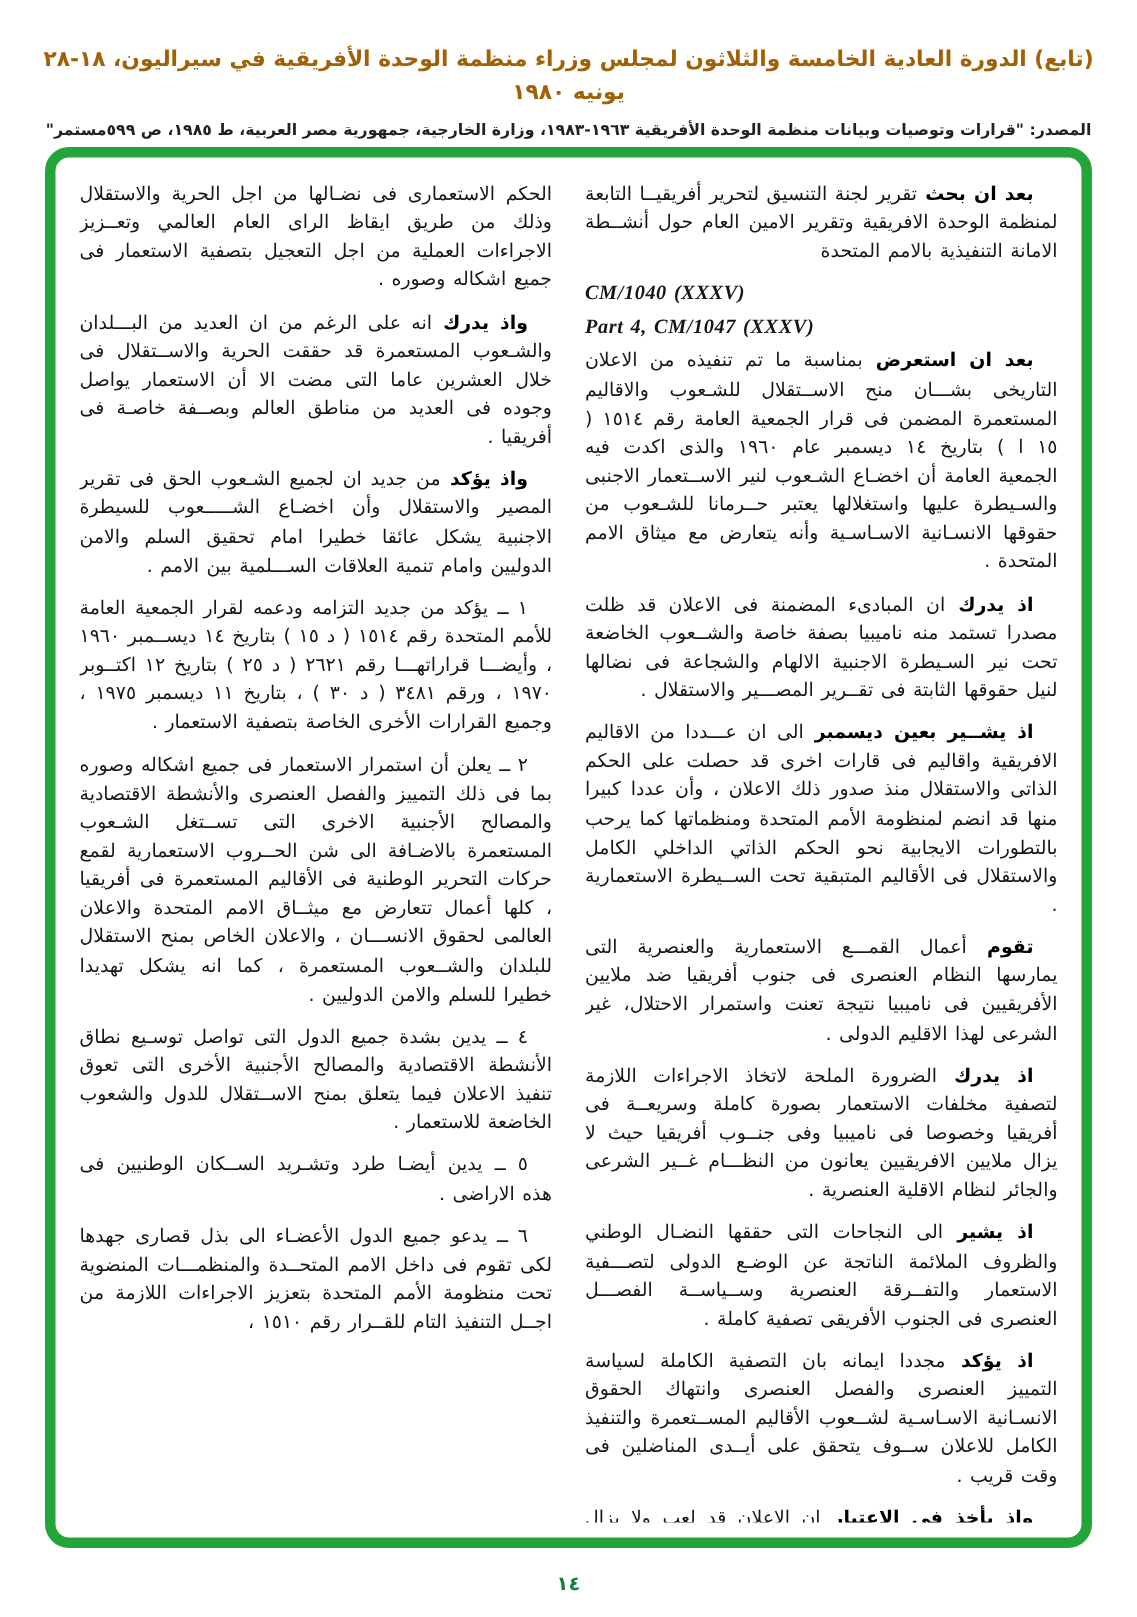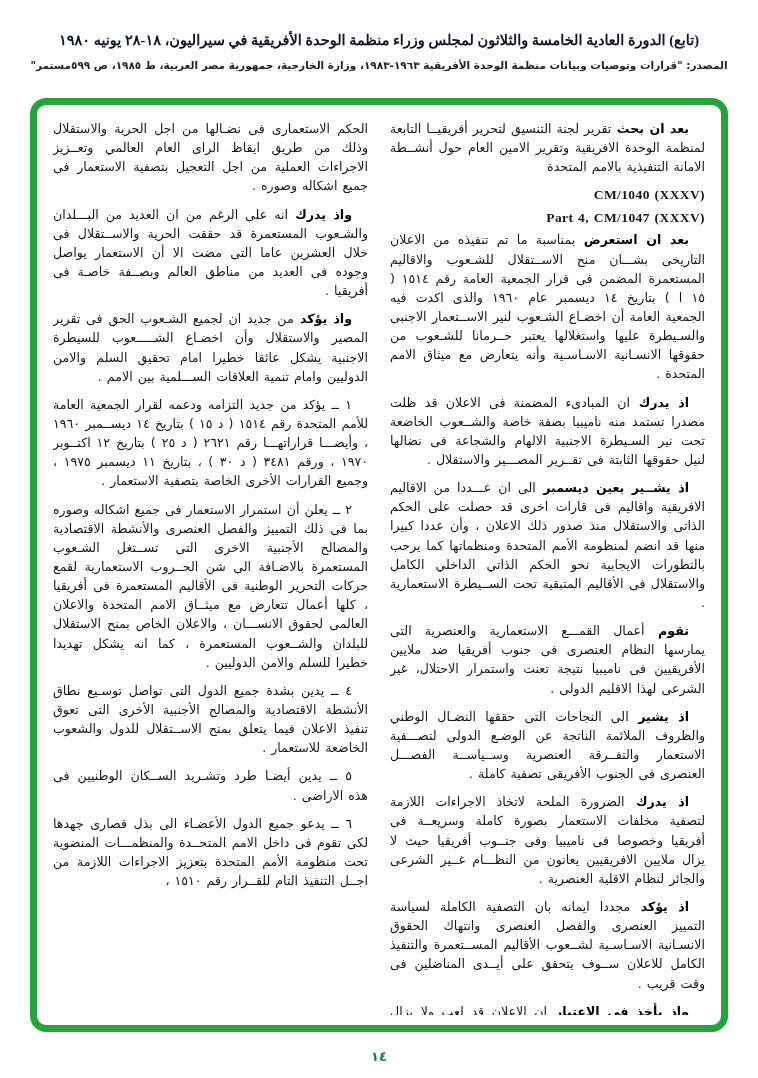--- a/index.html
+++ b/index.html
@@ -7,22 +7,22 @@
     width:758px;height:1078px;background:#ffffff;
     font-family:"DejaVu Sans",sans-serif;
     position:relative;overflow:hidden;
   }
   .page{width:758px;height:1078px;position:relative;background:#fff;color:#111;}
   .header{
     position:absolute;top:30px;left:0;right:0;
     text-align:center;direction:rtl;
   }
   .header-line1{
-    font-size:14.5px;font-weight:bold;letter-spacing:0;color:#0f172a;
-    margin:0 18px 6px 18px;line-height:1.5;font-family:Liberation Serif, serif;
+    font-size:14.5px;font-weight:bold;letter-spacing:0;color:#a16207;
+    margin:0 18px 6px 18px;line-height:1.5;
   }
   .header-line2{
     font-size:10.5px;font-weight:bold;color:#222;
     margin:0 24px;line-height:1.4;
   }
   .border-box{
     position:absolute;left:30px;top:98px;width:698px;height:934px;
     border:7px solid #23a53a;border-radius:16px;background:#ffffff;
     box-sizing:border-box;
     padding:14px 16px 10px 16px;
@@ -36,24 +36,25 @@
     overflow:hidden;
   }
   .para{
     margin:0 0 9px 0;
     font-size:12.6px;line-height:1.52;color:#161616;
     text-indent:16px;
     word-spacing:1px;
   }
   .para b{font-weight:bold;color:#000;}
   .para.latin{
-    direction:ltr;text-align:right;text-indent:0;
+    direction:ltr;text-align:left;text-indent:0;
     font-family:"Liberation Serif","DejaVu Serif",serif;
     font-weight:bold;font-size:13.5px;letter-spacing:.4px;
     margin:0 0 2px 0;
+    font-style:italic;
   }
   .para.noindent{text-indent:0;}
   .page-number{
     position:absolute;bottom:14px;left:0;right:0;text-align:center;
     font-size:13px;font-weight:bold;color:#15803d;
   }
 </style>
 </head>
 <body>
 
@@ -67,22 +68,22 @@
   <div class="border-box" style="border-color: rgb(35, 165, 58);">
     <div class="columns">
       <div class="column">
           <p class="para"><b>بعد ان بحث </b>تقرير لجنة التنسيق لتحرير أفريقيــا التابعة لمنظمة الوحدة الافريقية وتقرير الامين العام حول أنشــطة الامانة التنفيذية بالامم المتحدة</p>
           <p class="para latin">CM/1040  (XXXV)</p>
           <p class="para latin">Part 4, CM/1047  (XXXV)</p>
           <p class="para"><b>بعد ان استعرض </b>بمناسبة ما تم تنفيذه من الاعلان التاريخى بشـــان منح الاســتقلال للشـعوب والاقاليم المستعمرة المضمن فى قرار الجمعية العامة رقم ١٥١٤ ( ١٥ ا ) بتاريخ ١٤ ديسمبر عام ١٩٦٠ والذى اكدت فيه الجمعية العامة أن اخضـاع الشـعوب لنير الاســتعمار الاجنبى والسـيطرة عليها واستغلالها يعتبر حــرمانا للشـعوب من حقوقها الانسـانية الاسـاسـية وأنه يتعارض مع ميثاق الامم المتحدة .</p>
           <p class="para"><b>اذ يدرك </b>ان المبادىء المضمنة فى الاعلان قد ظلت مصدرا تستمد منه ناميبيا بصفة خاصة والشــعوب الخاضعة تحت نير السـيطرة الاجنبية الالهام والشجاعة فى نضالها لنيل حقوقها الثابتة فى تقــرير المصـــير والاستقلال .</p>
           <p class="para"><b>اذ يشــير بعين ديسمبر </b>الى ان عـــددا من الاقاليم الافريقية واقاليم فى قارات اخرى قد حصلت على الحكم الذاتى والاستقلال منذ صدور ذلك الاعلان ، وأن عددا كبيرا منها قد انضم لمنظومة الأمم المتحدة ومنظماتها كما يرحب بالتطورات الايجابية نحو الحكم الذاتي الداخلي الكامل والاستقلال فى الأقاليم المتبقية تحت الســيطرة الاستعمارية .</p>
           <p class="para"><b>تقوم </b>أعمال القمـــع الاستعمارية والعنصرية التى يمارسها النظام العنصرى فى جنوب أفريقيا ضد ملايين الأفريقيين فى ناميبيا نتيجة تعنت واستمرار الاحتلال، غير الشرعى لهذا الاقليم الدولى .</p>
+          <p class="para"><b>اذ يدرك </b>الضرورة الملحة لاتخاذ الاجراءات اللازمة لتصفية مخلفات الاستعمار بصورة كاملة وسريعــة فى أفريقيا وخصوصا فى ناميبيا وفى جنــوب أفريقيا حيث لا يزال ملايين الافريقيين يعانون من النظـــام غــير الشرعى والجائر لنظام الاقلية العنصرية .</p>
           <p class="para"><b>اذ يشير </b>الى النجاحات التى حققها النضـال الوطني والظروف الملائمة الناتجة عن الوضـع الدولى لتصـــفية الاستعمار والتفــرقة العنصرية وســياســة الفصـــل العنصرى فى الجنوب الأفريقى تصفية كاملة .</p>
-          <p class="para"><b>اذ يدرك </b>الضرورة الملحة لاتخاذ الاجراءات اللازمة لتصفية مخلفات الاستعمار بصورة كاملة وسريعــة فى أفريقيا وخصوصا فى ناميبيا وفى جنــوب أفريقيا حيث لا يزال ملايين الافريقيين يعانون من النظـــام غــير الشرعى والجائر لنظام الاقلية العنصرية .</p>
           <p class="para"><b>اذ يؤكد </b>مجددا ايمانه بان التصفية الكاملة لسياسة التمييز العنصرى والفصل العنصرى وانتهاك الحقوق الانسـانية الاسـاسـية لشــعوب الأقاليم المســتعمرة والتنفيذ الكامل للاعلان ســوف يتحقق على أيــدى المناضلين فى وقت قريب .</p>
           <p class="para"><b>واذ يأخذ فى الاعتبار </b>ان الاعلان قد لعب ولا يزال يلعب دورا هاما فى مسـاعدة الشـعوب التى لا تزال تحت</p>
         </div>
       <div class="column">
           <p class="para noindent">الحكم الاستعمارى فى نضـالها من اجل الحرية والاستقلال وذلك من طريق ايقاظ الراى العام العالمي وتعــزيز الاجراءات العملية من اجل التعجيل بتصفية الاستعمار فى جميع اشكاله وصوره .</p>
           <p class="para"><b>واذ يدرك </b>انه على الرغم من ان العديد من البـــلدان والشـعوب المستعمرة قد حققت الحرية والاســتقلال فى خلال العشرين عاما التى مضت الا أن الاستعمار يواصل وجوده فى العديد من مناطق العالم وبصــفة خاصـة فى أفريقيا .</p>
           <p class="para"><b>واذ يؤكد </b>من جديد ان لجميع الشـعوب الحق فى تقرير المصير والاستقلال وأن اخضـاع الشـــــعوب للسيطرة الاجنبية يشكل عائقا خطيرا امام تحقيق السلم والامن الدوليين وامام تنمية العلاقات الســـلمية بين الامم .</p>
           <p class="para">١ ــ يؤكد من جديد التزامه ودعمه لقرار الجمعية العامة للأمم المتحدة رقم ١٥١٤ ( د ١٥ ) بتاريخ ١٤ ديســمبر ١٩٦٠ ، وأيضـــا قراراتهـــا رقم ٢٦٢١ ( د ٢٥ ) بتاريخ ١٢ اكتــوبر ١٩٧٠ ، ورقم ٣٤٨١ ( د ٣٠ ) ، بتاريخ ١١ ديسمبر ١٩٧٥ ، وجميع القرارات الأخرى الخاصة بتصفية الاستعمار .</p>
           <p class="para">٢ ــ يعلن أن استمرار الاستعمار فى جميع اشكاله وصوره بما فى ذلك التمييز والفصل العنصرى والأنشطة الاقتصادية والمصالح الأجنبية الاخرى التى تســتغل الشـعوب المستعمرة بالاضـافة الى شن الحــروب الاستعمارية لقمع حركات التحرير الوطنية فى الأقاليم المستعمرة فى أفريقيا ، كلها أعمال تتعارض مع ميثــاق الامم المتحدة والاعلان العالمى لحقوق الانســـان ، والاعلان الخاص بمنح الاستقلال للبلدان والشــعوب المستعمرة ، كما انه يشكل تهديدا خطيرا للسلم والامن الدوليين .</p>
           <p class="para">٤ ــ يدين بشدة جميع الدول التى تواصل توسـيع نطاق الأنشطة الاقتصادية والمصالح الأجنبية الأخرى التى تعوق تنفيذ الاعلان فيما يتعلق بمنح الاســتقلال للدول والشعوب الخاضعة للاستعمار .</p>

